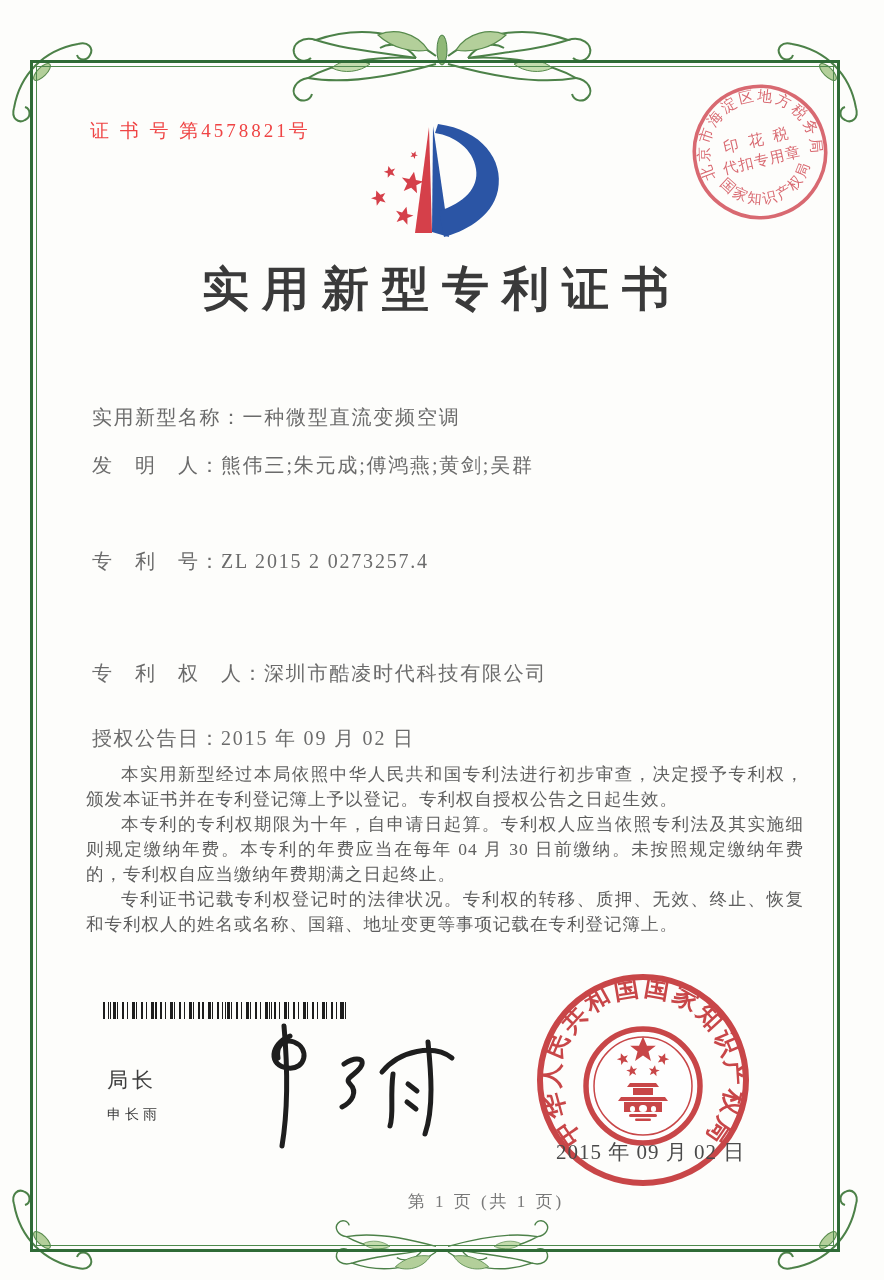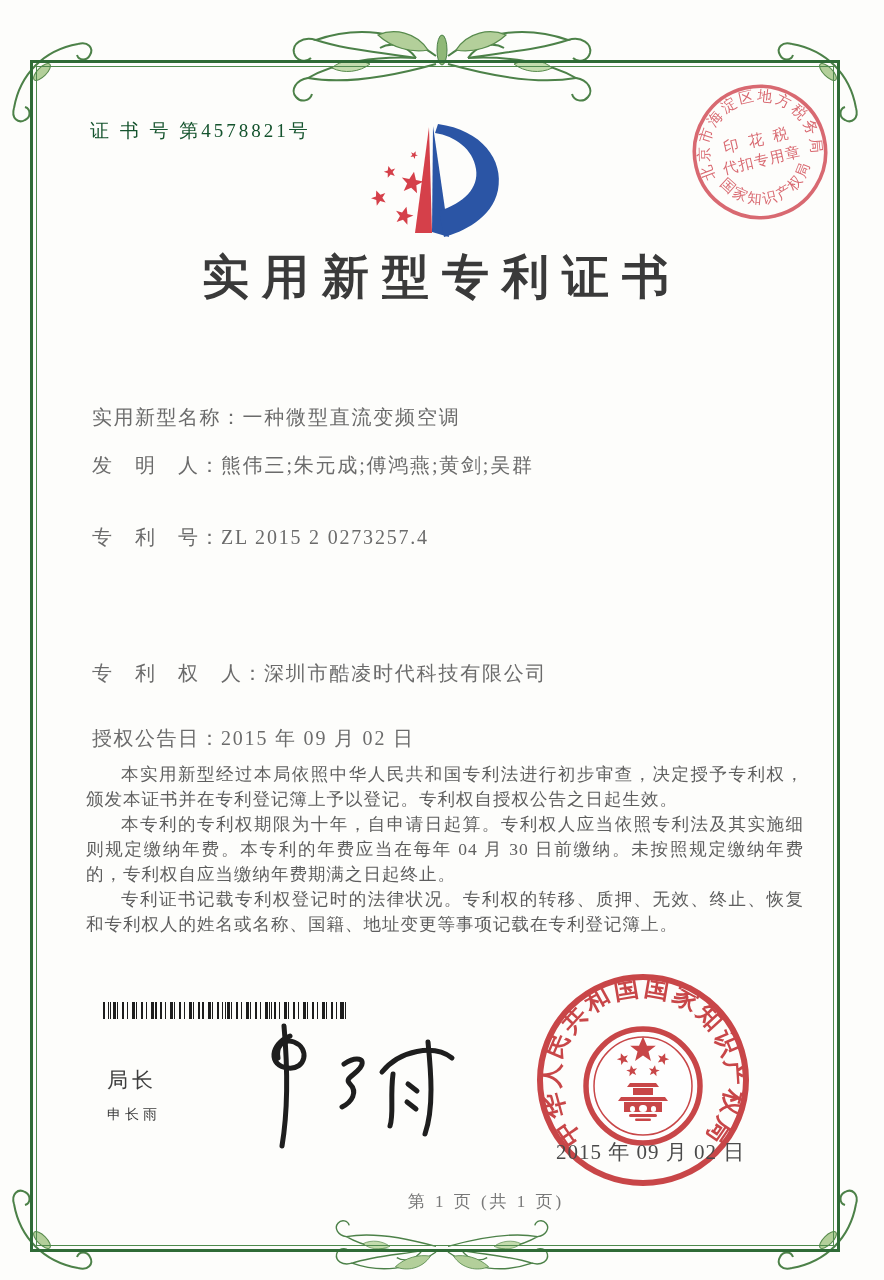--- a/index.html
+++ b/index.html
@@ -13,36 +13,36 @@
     position:absolute;left:30px;top:60px;width:810px;height:1192px;
     border:3px solid #2f6b36;box-sizing:border-box;
   }
   .frame .inner{
     position:absolute;left:3px;top:3px;right:3px;bottom:3px;
     border:1px solid #4e8a4c;
   }
   .orn{position:absolute;left:0;top:0;width:884px;height:1280px;pointer-events:none;}
   
   .cert-no{
-    position:absolute;left:90px;top:118px;font-size:19px;color:#14532d;
+    position:absolute;left:90px;top:118px;font-size:19px;color:#ef4444;
     letter-spacing:3px;
   }
   .logo{position:absolute;left:328px;top:116px;width:230px;height:150px;}
   .title{
-    position:absolute;left:0;top:246px;width:884px;text-align:center;
+    position:absolute;left:0;top:258px;width:884px;text-align:center;
     font-size:47px;font-weight:bold;color:#3a3a3a;letter-spacing:13px;margin:0;
   }
   
   .tax-stamp{position:absolute;left:678px;top:70px;width:164px;height:164px;opacity:.88;}
   
   .field{
     position:absolute;left:92px;font-size:20px;color:#6b6b6b;letter-spacing:1.5px;
     white-space:nowrap;
   }
-  .f1{top:404px}.f2{top:452px}.f3{top:524px}.f4{top:595px}.f5{top:660px}.f6{top:725px}
+  .f1{top:404px}.f2{top:452px}.f3{top:548px}.f4{top:595px}.f5{top:660px}.f6{top:725px}
   .field .val{letter-spacing:1.8px;}
   
   .paras{
     position:absolute;left:86px;top:762px;width:718px;
     font-size:17.5px;line-height:25px;color:#5e5e5e;text-align:justify;
     letter-spacing:1px;
   }
   .paras p{margin:0;text-indent:2em;}
   
   .barcode{

